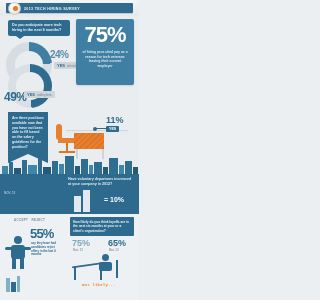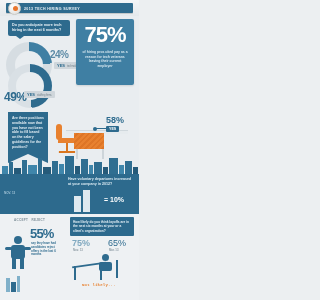--- a/index.html
+++ b/index.html
@@ -152,21 +152,21 @@
   .p-body{position:absolute;left:5px;top:9px;width:14px;height:14px;border-radius:3px;background:#2e6b8e;}
   .p-arm{position:absolute;top:11px;width:7px;height:3px;background:#2e6b8e;border-radius:2px;}
   .p-leg{position:absolute;top:22px;width:4px;height:11px;background:#2e6b8e;}
 
   .bot-q{
     position:absolute;left:70px;top:3px;width:64px;
     background:#2d6a8d;color:#e3eff6;font-size:3.2px;line-height:4.3px;
     font-weight:bold;padding:3px;box-sizing:border-box;border-radius:1px;
   }
   .pct-a{position:absolute;left:72px;top:24px;font-size:9px;font-weight:bold;color:#7fa8bf;}
-  .pct-b{position:absolute;left:108px;top:24px;font-size:9px;font-weight:normal;color:#2e6b8e;}
+  .pct-b{position:absolute;left:108px;top:24px;font-size:9px;font-weight:bold;color:#2e6b8e;}
   .pct-a-lbl{position:absolute;left:73px;top:34px;font-size:2.8px;color:#8c9aa3;font-weight:bold;}
   .pct-b-lbl{position:absolute;left:109px;top:34px;font-size:2.8px;color:#8c9aa3;font-weight:bold;}
 
   .desk2{position:absolute;left:72px;top:40px;width:58px;height:26px;}
   .d2-top{position:absolute;left:0;top:10px;width:34px;height:2px;background:#2e6b8e;transform:rotate(-8deg);}
   .d2-leg{position:absolute;top:12px;width:2px;height:14px;background:#2e6b8e;}
   .d2-person{position:absolute;left:26px;top:0;width:16px;height:24px;}
   .d2-head{position:absolute;left:4px;top:0;width:7px;height:7px;border-radius:50%;background:#2e6b8e;}
   .d2-body{position:absolute;left:1px;top:8px;width:13px;height:9px;border-radius:2px;background:#2e6b8e;}
   .d2-chair{position:absolute;left:14px;top:6px;width:2px;height:18px;background:#2e6b8e;}
@@ -222,21 +222,21 @@
     <div class="chair-back"></div>
     <div class="chair-seat"></div>
     <div class="chair-post"></div>
     <div class="chair-base"></div>
     <div class="chair-base2"></div>
     <div class="desk-top"></div>
     <div class="desk-panel"></div>
     <div class="desk-leg" style="left:76px"></div>
     <div class="desk-leg" style="left:102px"></div>
 
-    <div class="s58">58%</div>
+    <div class="s58">11%</div>
     <div class="pill-dot"></div>
     <div class="pill-stem"></div>
     <div class="yes-pill">YES</div>
   </div>
 
   <div class="skyline">
     <div class="bld lt" style="left:2px;width:6px;height:8px"></div>
     <div class="bld" style="left:9px;width:4px;height:12px"></div>
     <div class="bld dk" style="left:14px;width:7px;height:6px"></div>
     <div class="bld" style="left:22px;width:5px;height:14px"></div>

